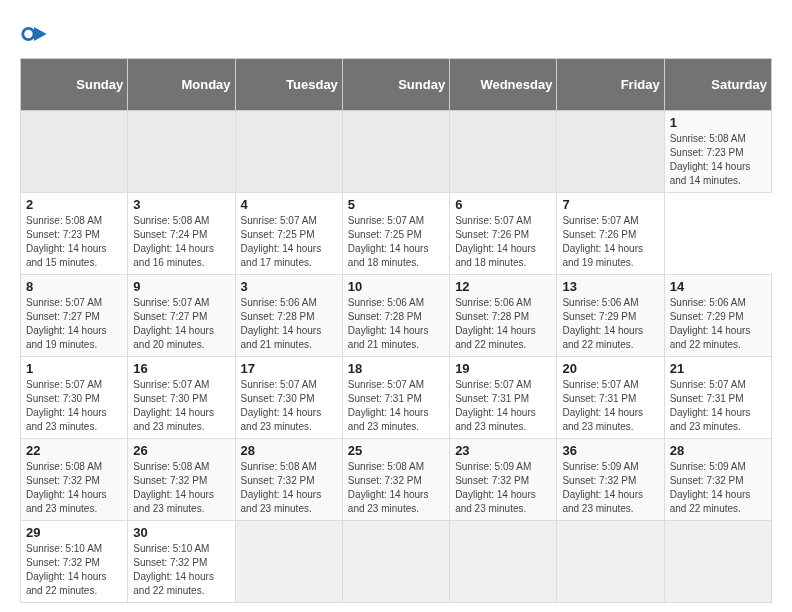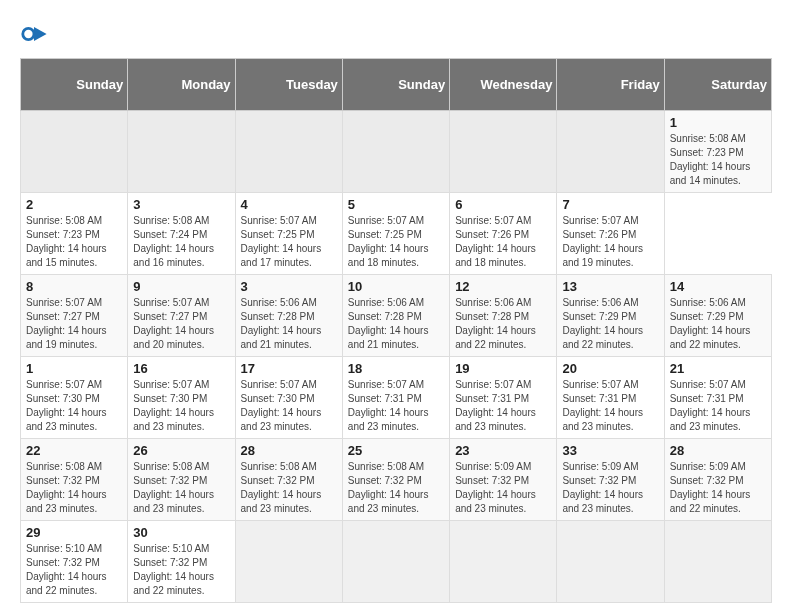--- a/index.html
+++ b/index.html
@@ -237,21 +237,21 @@
         </td>
         <td>
           <div class="day-number">25</div>
           <div class="day-info">Sunrise: 5:08 AM<br>Sunset: 7:32 PM<br>Daylight: 14 hours and 23 minutes.</div>
         </td>
         <td>
           <div class="day-number">23</div>
           <div class="day-info">Sunrise: 5:09 AM<br>Sunset: 7:32 PM<br>Daylight: 14 hours and 23 minutes.</div>
         </td>
         <td>
-          <div class="day-number">33</div>
+          <div class="day-number">36</div>
           <div class="day-info">Sunrise: 5:09 AM<br>Sunset: 7:32 PM<br>Daylight: 14 hours and 23 minutes.</div>
         </td>
         <td>
           <div class="day-number">28</div>
           <div class="day-info">Sunrise: 5:09 AM<br>Sunset: 7:32 PM<br>Daylight: 14 hours and 22 minutes.</div>
         </td>
       </tr>
       <tr>
         <td>
           <div class="day-number">29</div>

